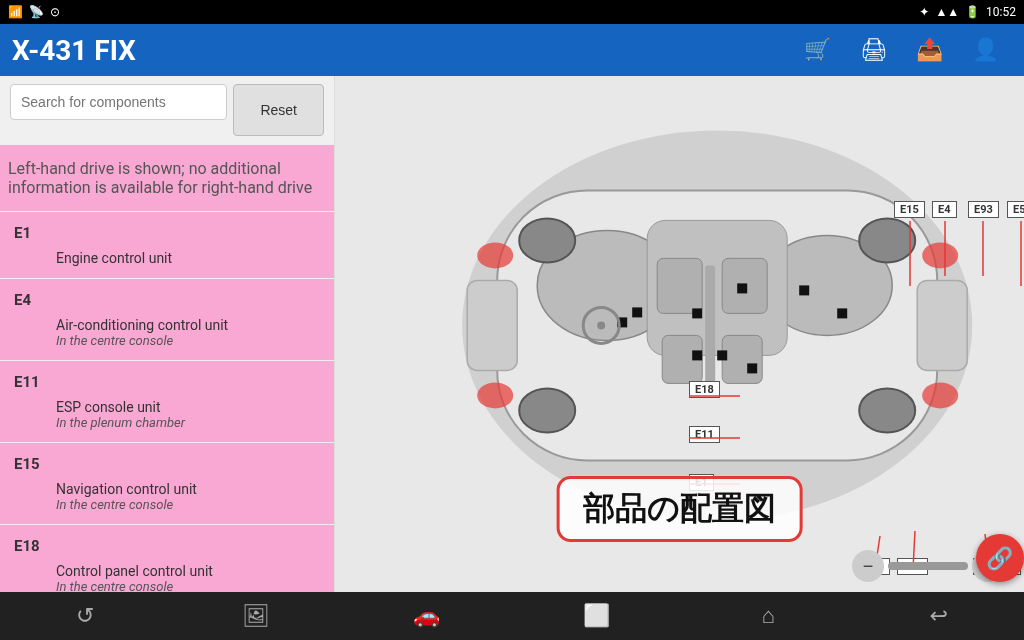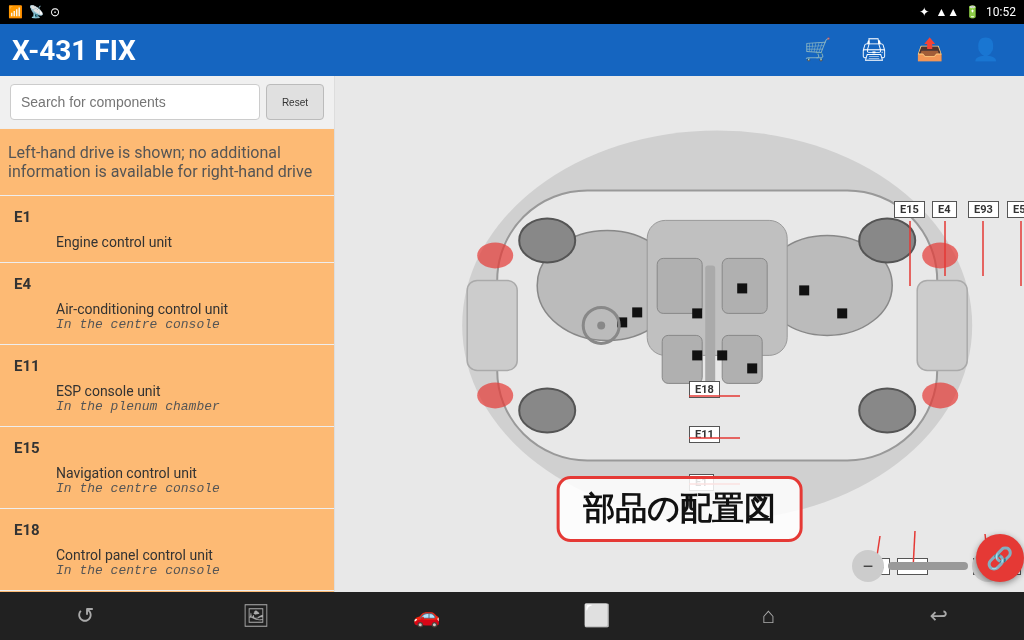--- a/index.html
+++ b/index.html
@@ -52,21 +52,21 @@
     .main-layout {
       display: flex;
       height: calc(640px - 24px - 52px - 48px);
       background: #f5f5f5;
     }
 
     
     .sidebar {
       width: 335px;
       min-width: 335px;
-      background: #fdba74;
+      background: #f9a8d4;
       border-right: 1px solid #ddd;
       display: flex;
       flex-direction: column;
       overflow: hidden;
     }
     .search-area {
       padding: 8px 10px;
       display: flex;
       gap: 6px;
       border-bottom: 1px solid #eee;
@@ -76,26 +76,26 @@
       flex: 1;
       height: 36px;
       padding: 0 10px;
       border: 1px solid #ccc;
       border-radius: 4px;
       font-size: 14px;
       background: #fff;
       color: #555;
     }
     .reset-btn {
-      height: 36px;
-      padding: 0 15px;
+      height: 52px;
+      padding: 0 26px;
       background: #e0e0e0;
       border: 1px solid #bbb;
       border-radius: 4px;
-      font-size: 10px;
+      font-size: 14px;
       cursor: pointer;
       color: #333;
     }
 
     .info-box {
       padding: 14px 8px;
       font-size: 16px;
       color: #555;
       border-bottom: 1px solid #eee;
     }
@@ -113,21 +113,21 @@
     }
     .component-code {
       font-size: 15px;
       font-weight: bold;
       color: #333;
       width: 42px;
       min-width: 42px;
     }
     .component-desc { display: flex; flex-direction: column; margin-top: 26px; }
     .component-name { font-size: 14px; color: #333; }
-    .component-location { font-size: 13px; color: #555; font-style: italic; font-family: Liberation Mono, monospace; }
+    .component-location { font-size: 13px; color: #555; font-style: italic; }
 
     
     .diagram-area {
       flex: 1;
       background: #e8e8e8;
       position: relative;
       overflow: hidden;
     }
 
     

